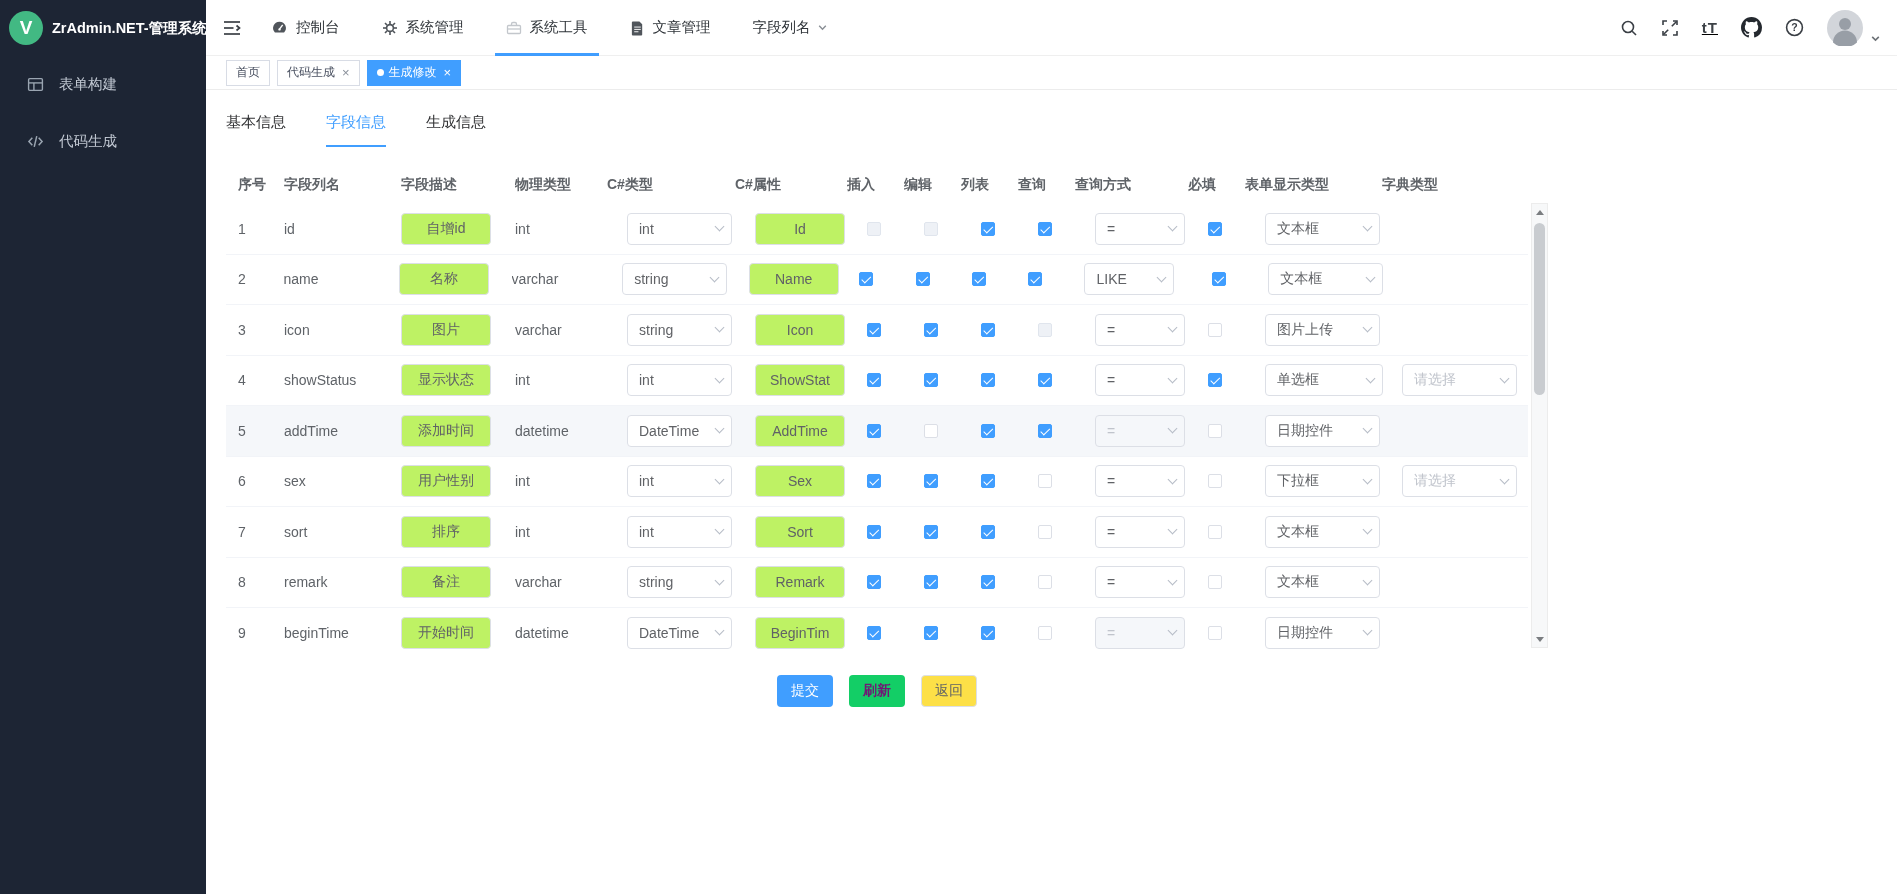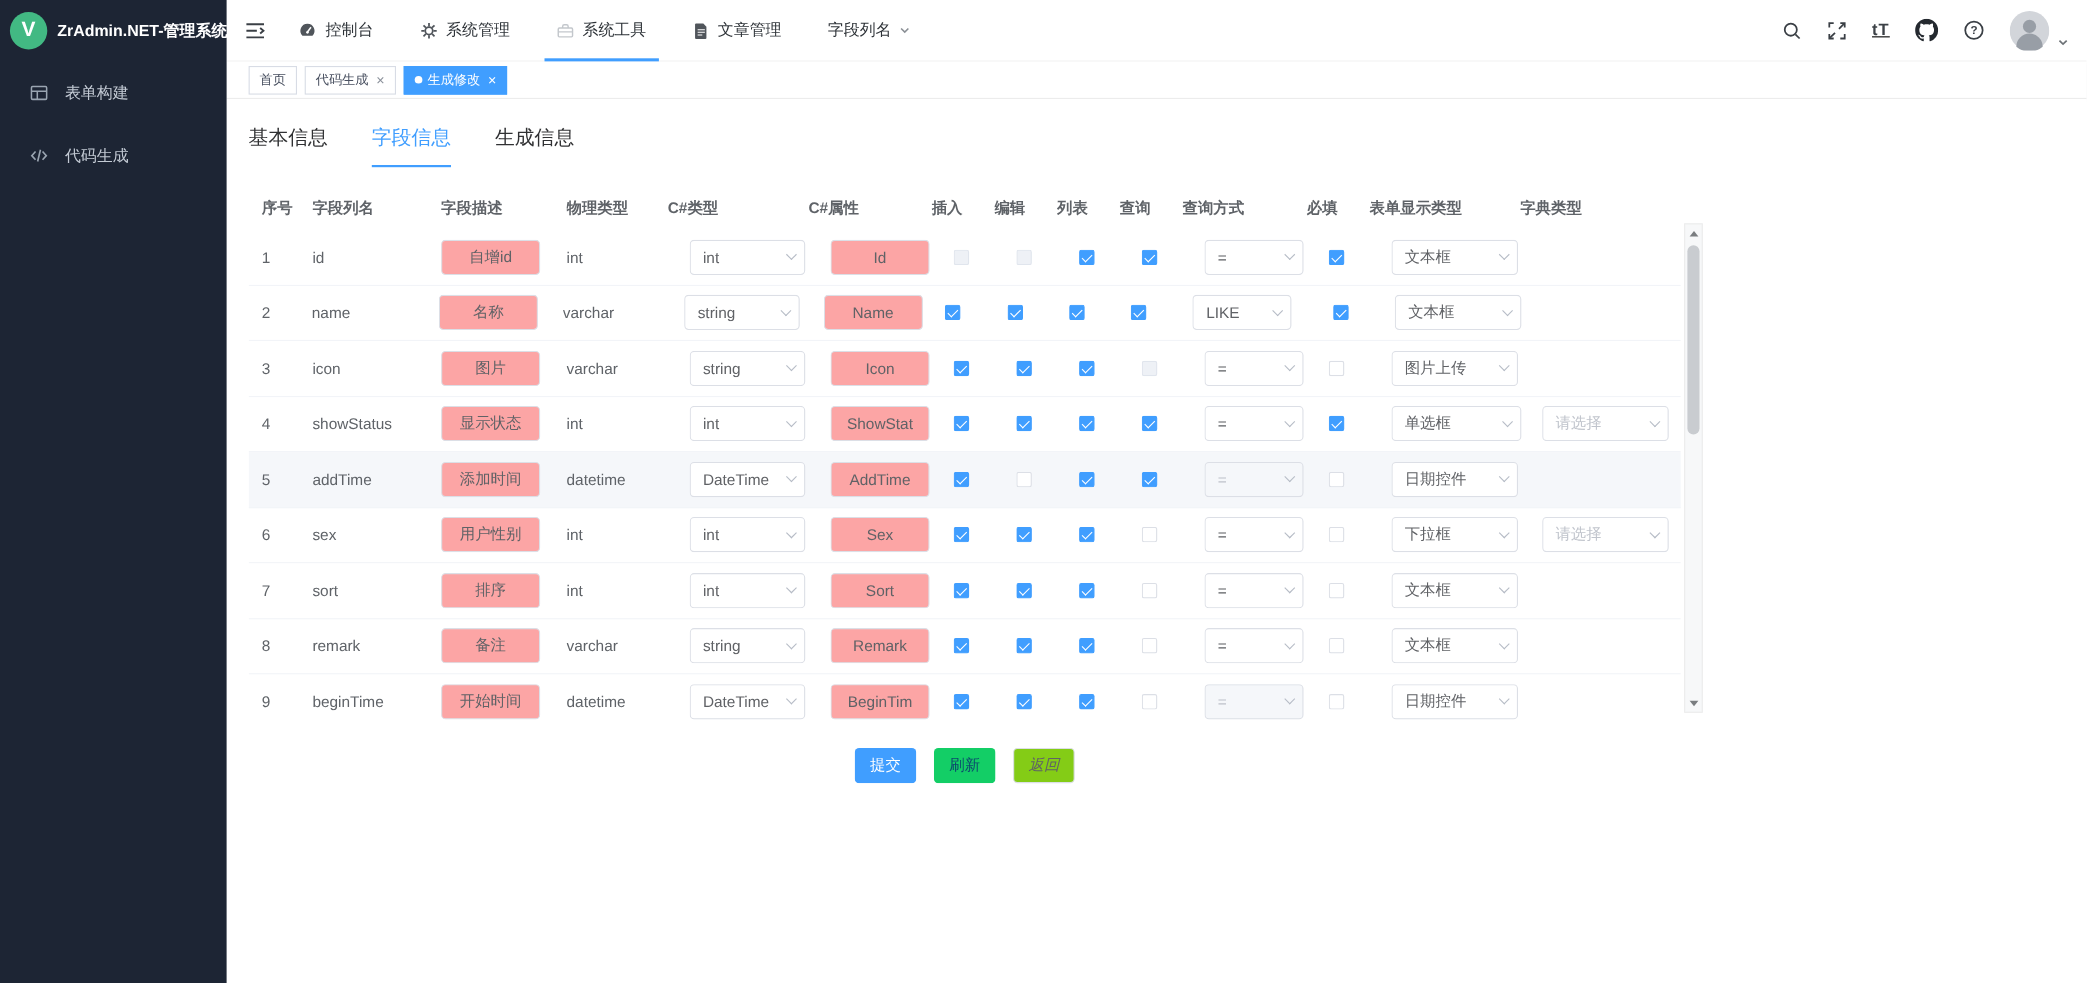--- a/index.html
+++ b/index.html
@@ -41,32 +41,32 @@
   .tag{height:26px;display:inline-flex;align-items:center;gap:5px;padding:0 9px;border:1px solid #d8dce5;background:#fff;
     color:#495060;font-size:12px;cursor:pointer;white-space:nowrap;}
   .tag .tag-close{font-size:13px;color:#8a909a;margin-left:2px;line-height:1;}
   .tag.active{background:var(--primary);border-color:var(--primary);color:#fff;}
   .tag.active .tag-close{color:#fff;}
   .dot{width:7px;height:7px;border-radius:50%;background:#fff;display:inline-block;}
 
   
   .content{position:absolute;left:206px;top:90px;right:0;bottom:0;background:#fff;padding:23px 0 0 20px;}
   .ctabs{display:flex;gap:40px;}
-  .ctab{font-size:18px;color:#303133;cursor:pointer;padding-bottom:13px;}
+  .ctab{font-size:15px;color:#303133;cursor:pointer;padding-bottom:13px;}
   .ctab.active{color:var(--primary);border-bottom:2px solid var(--primary);}
 
   .table{margin-top:19px;width:1302px;}
   .thead{display:flex;align-items:center;height:38px;padding-left:12px;color:#909399;font-size:13px;font-weight:bold;}
   .tbody{height:445px;overflow:hidden;}
   .tr{display:flex;align-items:center;height:50.5px;padding-left:12px;border-bottom:1px solid #f2f4f8;}
   .tr.hl{background:#f5f7fa;}
   .td{font-size:14px;color:#5f6368;display:flex;align-items:center;overflow:hidden;}
 
   .inp{width:90px;height:32px;border:1px solid #dcdfe6;border-radius:4px;text-align:center;font-size:14px;color:#606266;
-    font-family:inherit;outline:none;background:#fca5a5;}
+    font-family:inherit;outline:none;background:#bef264;}
   .sel{height:32px;border:1px solid #dcdfe6;border-radius:4px;background:#fff;display:inline-flex;align-items:center;
     justify-content:space-between;padding:0 8px 0 11px;font-size:14px;color:#606266;cursor:pointer;}
   .sel-text{overflow:hidden;white-space:nowrap;}
   .caret-i{width:7px;height:7px;border-right:1.4px solid #b6bcc6;border-bottom:1.4px solid #b6bcc6;
     transform:rotate(45deg);flex-shrink:0;margin-left:5px;margin-top:-4px;}
   .sel.disabled{background:#f5f7fa;color:#c0c4cc;cursor:not-allowed;}
   .sel.ph{color:#c0c4cc;}
 
   .cb{width:14px;height:14px;border:1px solid #dcdfe6;border-radius:2px;background:#fff;position:relative;display:inline-block;cursor:pointer;}
   .cb.checked{background:var(--primary);border-color:var(--primary);}
@@ -80,22 +80,22 @@
   .sb-arrow.up{top:0;}
   .sb-arrow.down{bottom:0;}
   .sb-arrow.up::after{content:"";border-left:4px solid transparent;border-right:4px solid transparent;border-bottom:5px solid #7a7d80;}
   .sb-arrow.down::after{content:"";border-left:4px solid transparent;border-right:4px solid transparent;border-top:5px solid #7a7d80;}
   .sb-thumb{position:absolute;top:19px;left:2px;width:11px;height:172px;background:#c9ccd0;border-radius:6px;cursor:grab;}
 
   
   .actions{width:1302px;display:flex;justify-content:center;gap:16px;margin-top:26px;}
   .btn{height:32px;padding:0 13px;border-radius:4px;border:1px solid transparent;font-size:14px;cursor:pointer;font-family:inherit;}
   .btn.primary{background:var(--primary);color:#fff;}
-  .btn.success{background:var(--success);color:#0c4a6e;}
-  .btn.default{background:#84cc16;border-color:#dcdfe6;color:#606266;font-style:italic;}
+  .btn.success{background:var(--success);color:#701a75;font-weight:bold;}
+  .btn.default{background:#fde047;border-color:#dcdfe6;color:#606266;}
 </style>
 </head>
 <body>
 
 <div class="page">
 
   <aside class="sidebar">
     <div class="logo">
       <span class="logo-badge">V</span>
       <span class="logo-title">ZrAdmin.NET-管理系统</span>

